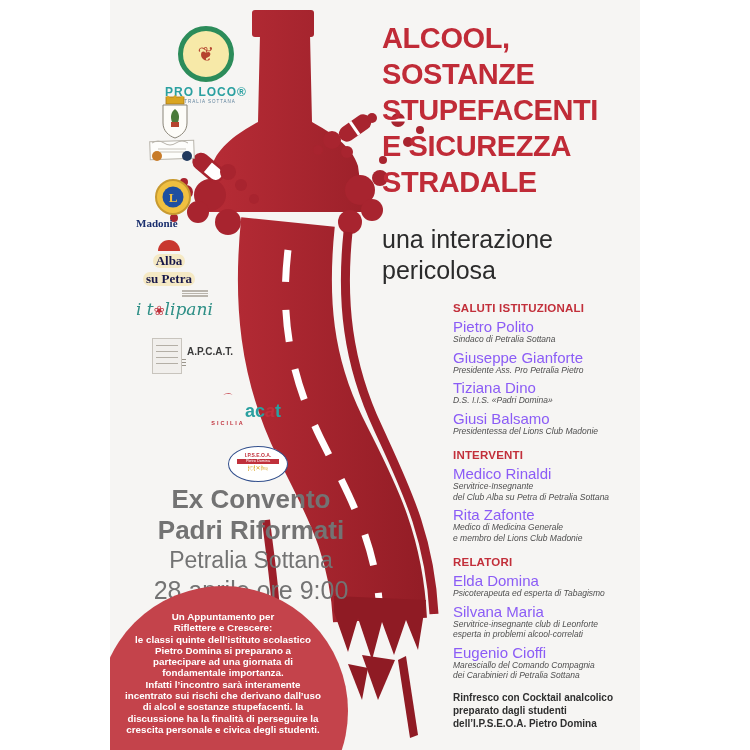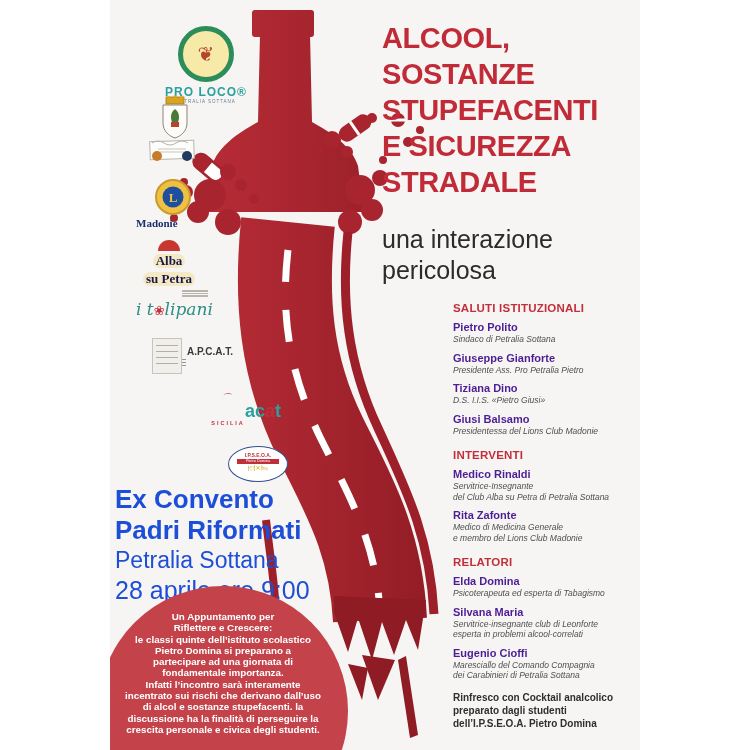--- a/index.html
+++ b/index.html
@@ -12,27 +12,27 @@
   .title{left:272px;top:20px;width:256px;color:#c02b37;font-weight:bold;
          font-size:29px;line-height:36px;letter-spacing:-0.4px;}
   .subtitle{left:272px;top:224px;width:250px;color:#2b2b2b;font-weight:500;
             font-size:25px;line-height:31px;}
   
   .col{left:343px;top:302px;width:190px;}
   .sec-head{color:#c22f3a;font-weight:bold;font-size:11.5px;letter-spacing:.2px;
             margin:13px 0 6px 0;}
   .sec-head.first{margin-top:0;}
   .person{margin-bottom:6px;}
-  .p-name{font-size:11px;color:#4c1d95;font-weight:700;line-height:14px;}
+  .p-name{font-size:15px;color:#8b5cf6;font-weight:400;line-height:14px;}
   .p-desc{font-size:8.5px;font-style:italic;color:#4f4f4f;line-height:10.5px;
           white-space:pre-line;}
   .footnote{margin-top:10px;font-size:10px;font-weight:bold;color:#2f2f2f;
             line-height:13px;white-space:pre-line;}
   
-  .venue{left:5px;top:484px;width:252px;color:#1d4ed8;}
+  .venue{left:15px;top:484px;width:252px;text-align:center;color:#737373;}
   .venue .v1{font-size:26px;font-weight:bold;line-height:31px;}
   .venue .v2{font-size:23px;font-weight:500;line-height:28px;}
   .venue .v3{font-size:25px;font-weight:400;line-height:32px;}
   
   .circle{left:-12px;top:586px;width:250px;height:250px;border-radius:50%;
           background:#c4434b;color:#ffffff;text-align:center;}
   .circle-text{padding:25px 14px 0 14px;font-size:9.8px;font-weight:bold;
                line-height:11.3px;white-space:pre-line;}
   .proloco-wrap{left:35px;top:26px;width:122px;text-align:center;}
   .proloco-circle{width:56px;height:56px;border-radius:50%;margin:0 auto;
@@ -234,21 +234,21 @@
     <div class="person">
       <div class="p-name">Pietro Polito</div>
       <div class="p-desc">Sindaco di Petralia Sottana</div>
     </div>
     <div class="person">
       <div class="p-name">Giuseppe Gianforte</div>
       <div class="p-desc">Presidente Ass. Pro Petralia Pietro</div>
     </div>
     <div class="person">
       <div class="p-name">Tiziana Dino</div>
-      <div class="p-desc">D.S. I.I.S. «Pietro Giusi»</div>
+      <div class="p-desc">D.S. I.I.S. «Padri Domina»</div>
     </div>
     <div class="person">
       <div class="p-name">Giusi Balsamo</div>
       <div class="p-desc">Presidentessa del Lions Club Madonie</div>
     </div>
 
     <div class="sec-head">INTERVENTI</div>
     <div class="person">
       <div class="p-name">Medico Rinaldi</div>
       <div class="p-desc">Servitrice-Insegnante

